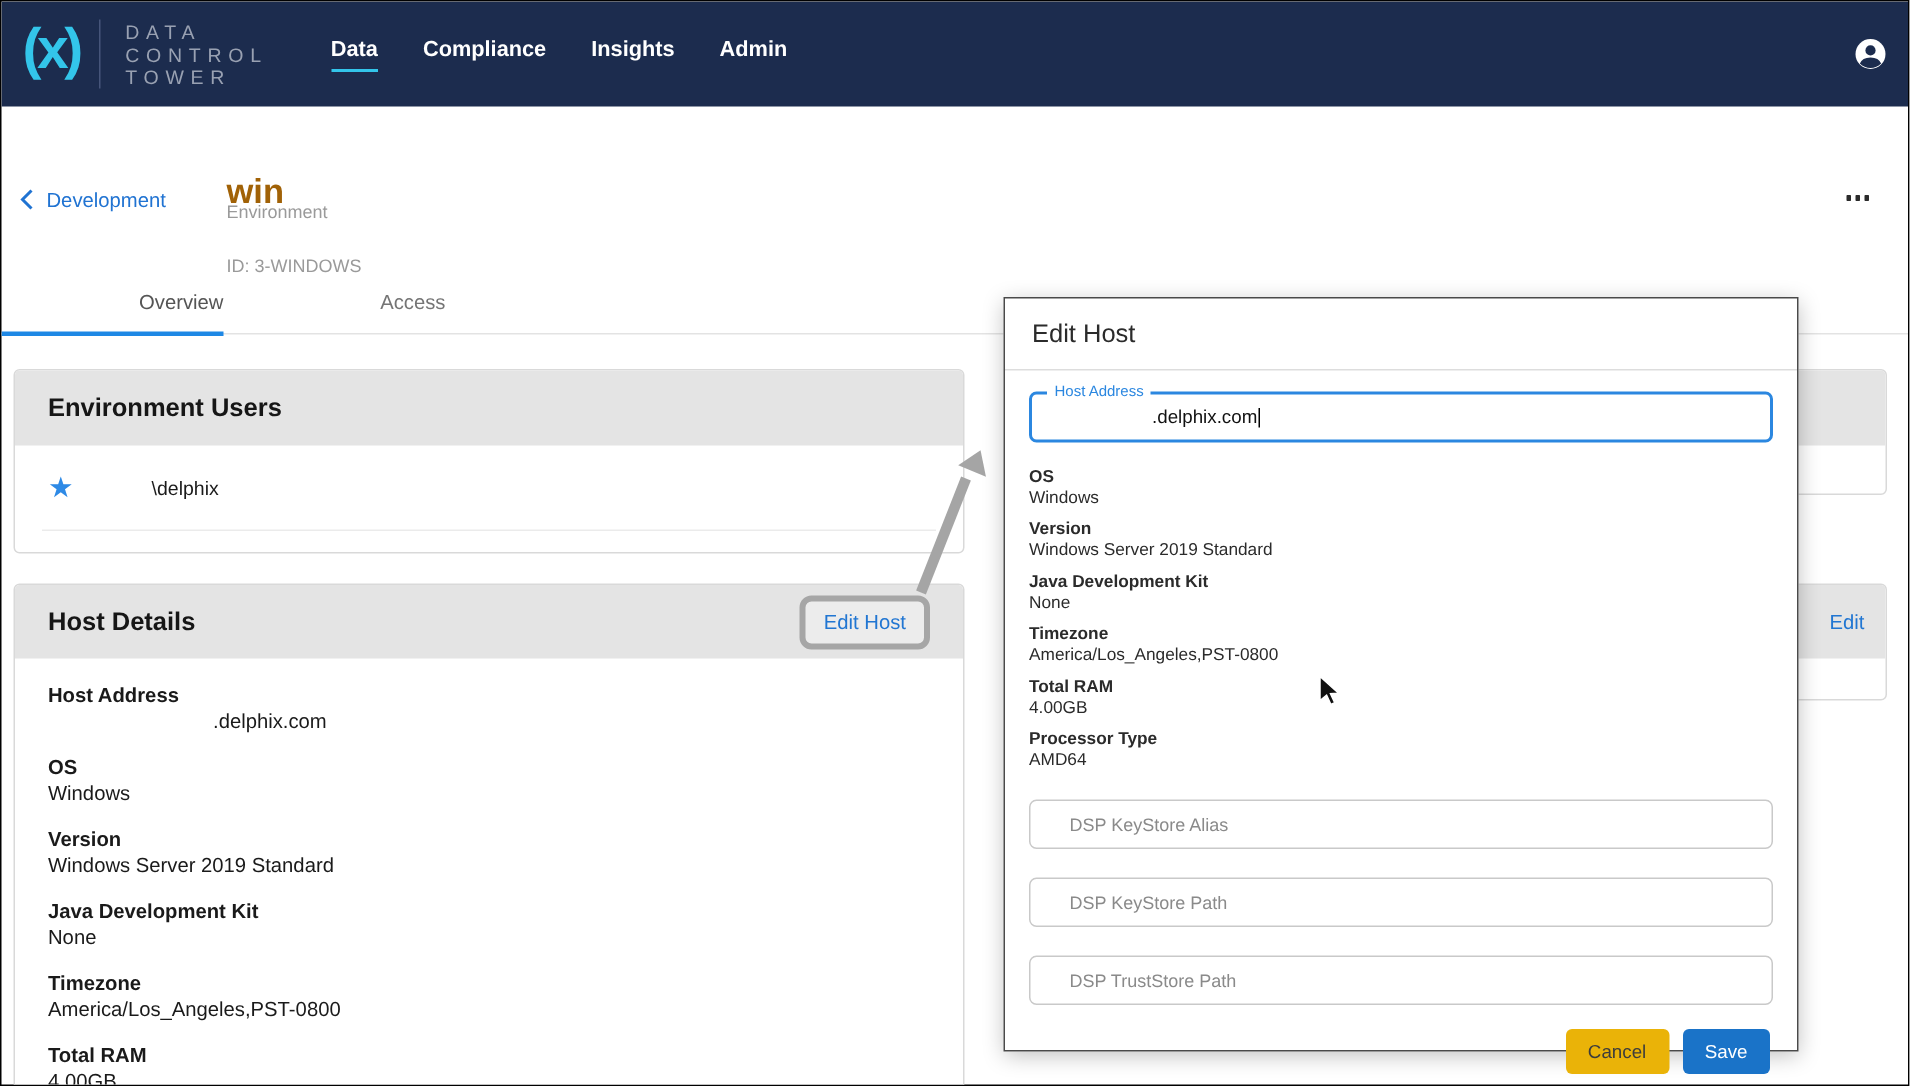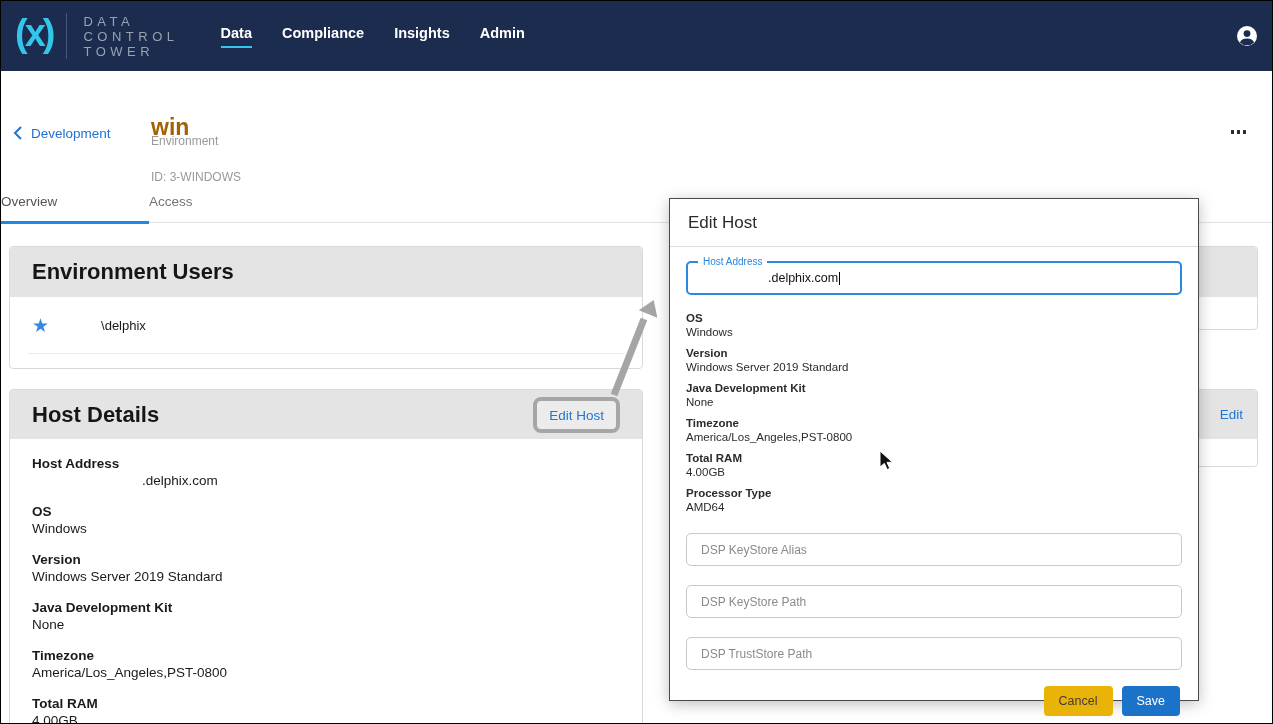--- a/index.html
+++ b/index.html
@@ -30,32 +30,32 @@
   .entity-type { position:absolute; left:150px; top:93px; color:#9a9a9a; font-size:12px;margin-top:40px; }
   .page-title { position:absolute; left:150px; top:113px; color:#a16207; font-size:23px;
     font-weight:600; }
   .entity-id { position:absolute; left:150px; top:149px; color:#9a9a9a; font-size:12px;margin-top:20px; }
   .more-menu { position:absolute; right:26px; top:129px; display:flex; gap:2.5px; cursor:pointer; }
   .more-menu i { width:3.5px; height:3.5px; background:#2b2b2b; border-radius:0.5px; }
 
   
   .tabs { position:absolute; left:0; top:186px; width:100%; height:36px;
     border-bottom:1px solid #e3e3e3; display:flex; }
-  .tab { width:148px; text-align:left; font-size:13.5px; padding-top:7px;
+  .tab { width:148px; text-align:right; font-size:13.5px; padding-top:7px;
     color:#757575; cursor:pointer; position:relative; height:36px; }
   .tab.active { color:#555; }
   .tab.active::after { content:""; position:absolute; left:0; bottom:-1px; width:100%;
     height:3px; background:#1e88e5; }
 
   
   .panel { position:absolute; left:8px; width:634px; background:#fff;
     border:1px solid #d9d9d9; border-radius:4px; overflow:hidden; }
   .panel-header { background:#e4e4e4; display:flex; align-items:center;
     justify-content:space-between; padding:0 22px 0 22px; }
-  .panel-title { font-size:22px; font-weight:700; color:#161616; }
+  .panel-title { font-size:17px; font-weight:700; color:#161616; }
   #env-users { top:245px; height:123px; }
   #env-users .panel-header { height:50px; }
   .user-row { display:flex; align-items:center; height:57px; margin:0 18px;
     border-bottom:1px solid #ebebeb; }
   .star { color:#2e8ae6; font-size:19px; margin-left:4px; }
   .user-name { font-size:13px; color:#1a1a1a; margin-left:52px; }
 
   #host-details { top:388px; height:400px; }
   #host-details .panel-header { height:49px; }
   .annot-box { border:4px solid #a6a6a6; border-radius:8px; background:#ececec;
@@ -92,21 +92,21 @@
     color:#2b87e0; font-size:10px; }
   .mat-value { position:absolute; left:80px; top:0; line-height:30px; font-size:12.5px;
     color:#111; }
   .caret { display:inline-block; width:1px; height:13px; background:#000;
     vertical-align:middle; margin-left:1px; }
   .m-fields { margin-top:17px; }
   .m-field { margin-bottom:8px; }
   .m-field .f-label { font-size:11.5px; font-weight:700; color:#2b2b2b; line-height:13px; }
   .m-field .f-value { font-size:11.5px; color:#2b2b2b; line-height:14px; }
   .dsp-input { display:block; width:100%; height:33px; border:1px solid #c9c9c9;
-    border-radius:5px; margin-top:19px; padding-left:14px; font-size:12px;
+    border-radius:5px; margin-top:19px; padding-left:26px; font-size:12px;
     color:#555; outline:none; font-family:"Liberation Sans", sans-serif; }
   .dsp-input::placeholder { color:#8a8a8a; opacity:1; }
   .modal-footer { display:flex; justify-content:flex-end; gap:9px; padding:16px 18px 0 0; }
   .btn { border:none; border-radius:4px; font-size:12.5px; padding:8px 15px;
     cursor:pointer; font-family:"Liberation Sans", sans-serif; }
   .btn-cancel { background:#eab308; color:#3c3c3c; }
   .btn-save { background:#1a73c8; color:#fff; }
 
   .cursor-svg { position:absolute; left:878px; top:449px; z-index:20; }
 </style>

